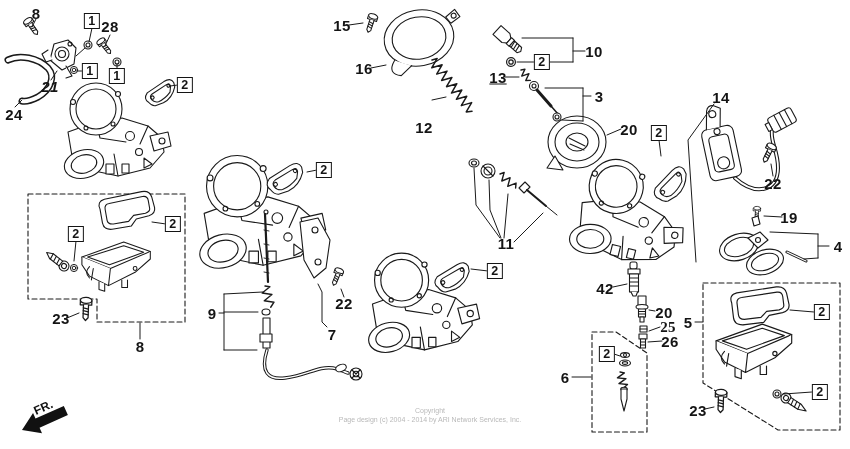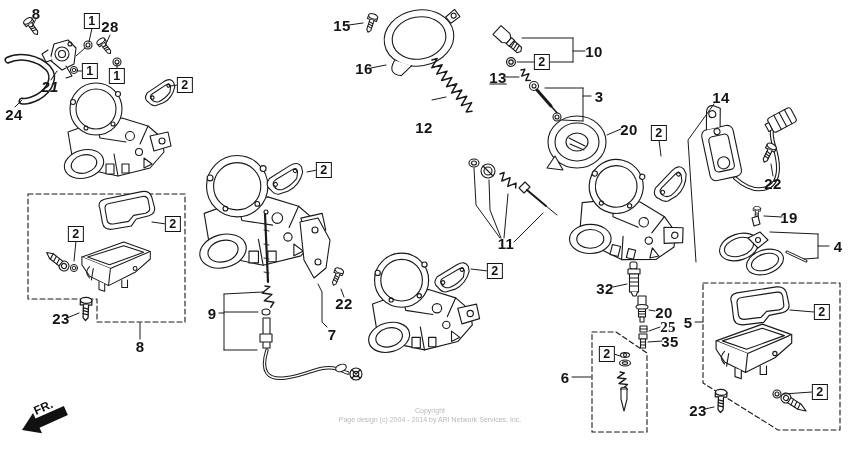--- a/index.html
+++ b/index.html
@@ -370,24 +370,24 @@
       <div class="callout" style="left: 364px; top: 68px;">16</div>
       <div class="callout" style="left: 424px; top: 100px; margin-top: 27px;">12</div>
       <div class="callout" style="left: 498px; top: 77px; text-decoration: underline;">13</div>
       <div class="callout" style="left: 594px; top: 51px;">10</div>
       <div class="callout" style="left: 599px; top: 96px;">3</div>
       <div class="callout" style="left: 629px; top: 129px;">20</div>
       <div class="callout" style="left: 721px; top: 97px;">14</div>
       <div class="callout" style="left: 773px; top: 183px;">22</div>
       <div class="callout" style="left: 789px; top: 217px;">19</div>
       <div class="callout" style="left: 838px; top: 246px;">4</div>
-      <div class="callout" style="left: 605px; top: 288px;">32</div>
+      <div class="callout" style="left: 605px; top: 288px;">42</div>
       <div class="callout" style="left: 664px; top: 312px;">20</div>
       <div class="callout" style="left: 668px; top: 327px; font-family: Liberation Serif, serif;">25</div>
-      <div class="callout" style="left: 670px; top: 341px;">35</div>
+      <div class="callout" style="left: 670px; top: 341px;">26</div>
       <div class="callout" style="left: 688px; top: 322px;">5</div>
       <div class="callout" style="left: 565px; top: 377px;">6</div>
       <div class="callout" style="left: 698px; top: 410px;">23</div>
       <div class="callout" style="left: 61px; top: 318px;">23</div>
       <div class="callout" style="left: 140px; top: 346px;">8</div>
       <div class="callout" style="left: 212px; top: 313px;">9</div>
       <div class="callout" style="left: 344px; top: 303px;">22</div>
       <div class="callout" style="left: 332px; top: 334px;">7</div>
       <div class="callout" style="left: 506px; top: 243px;">11</div>
       <div class="callout boxed" style="left: 92px; top: 21px;">1</div>

